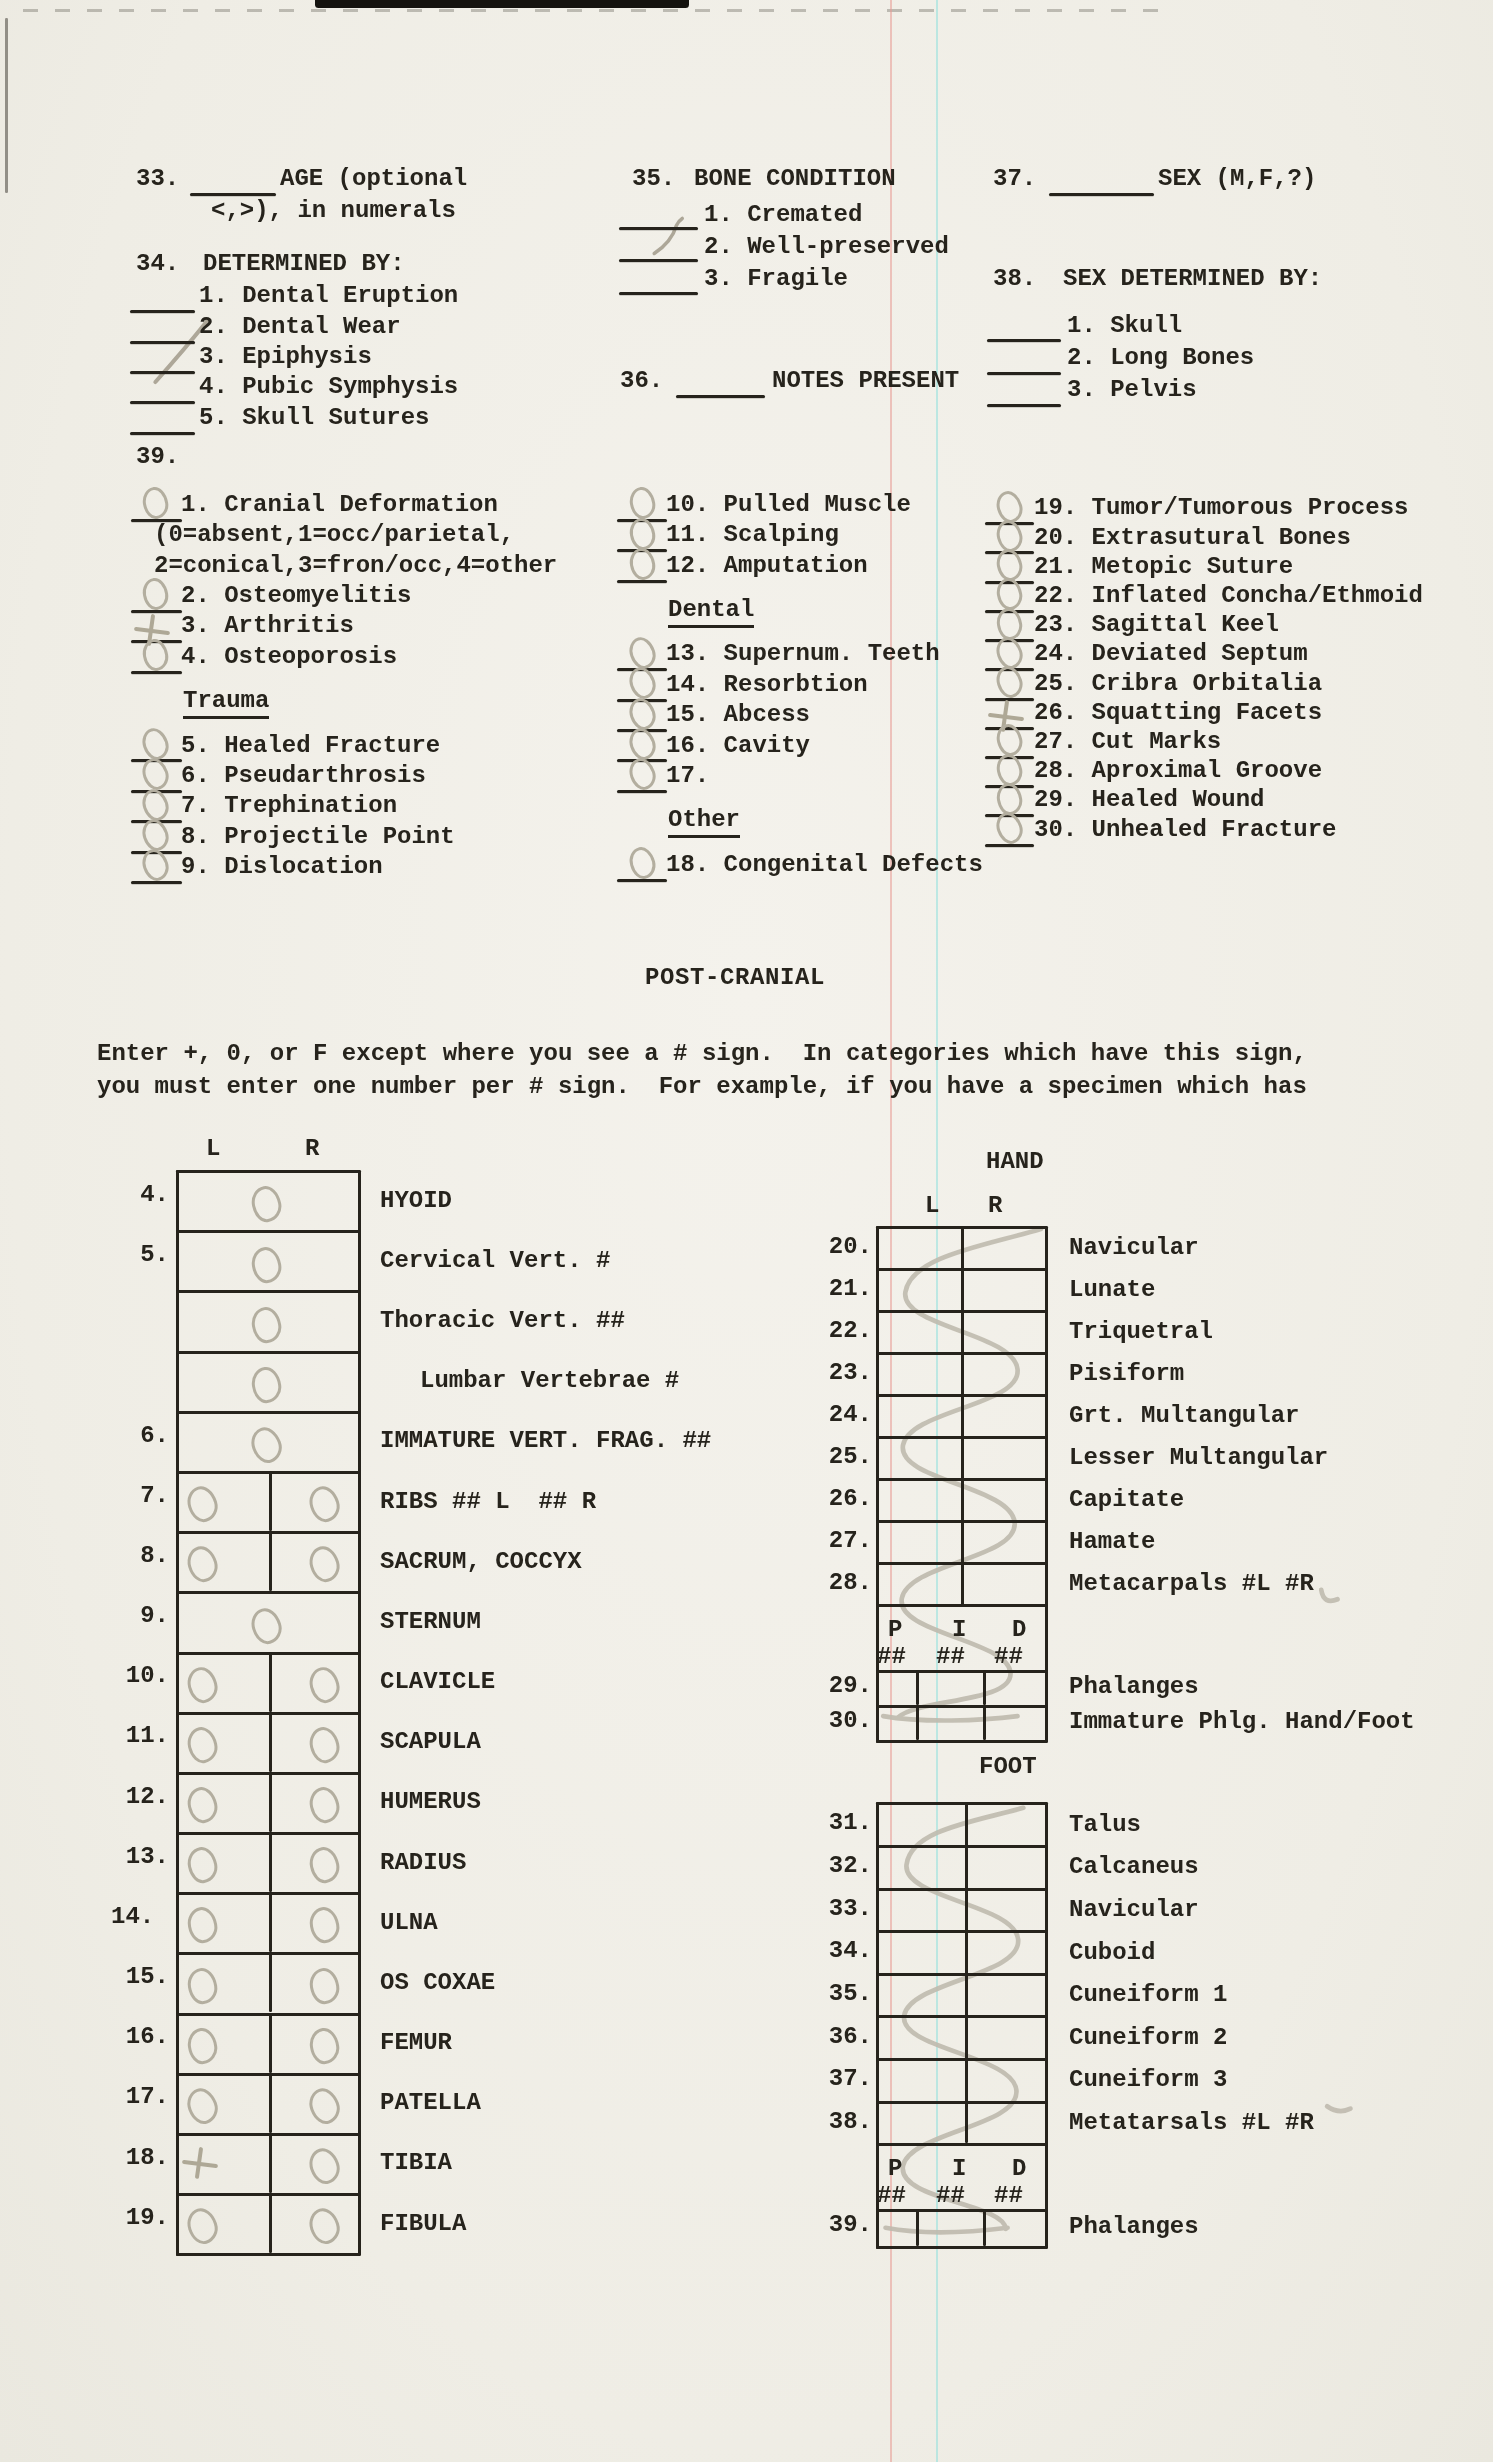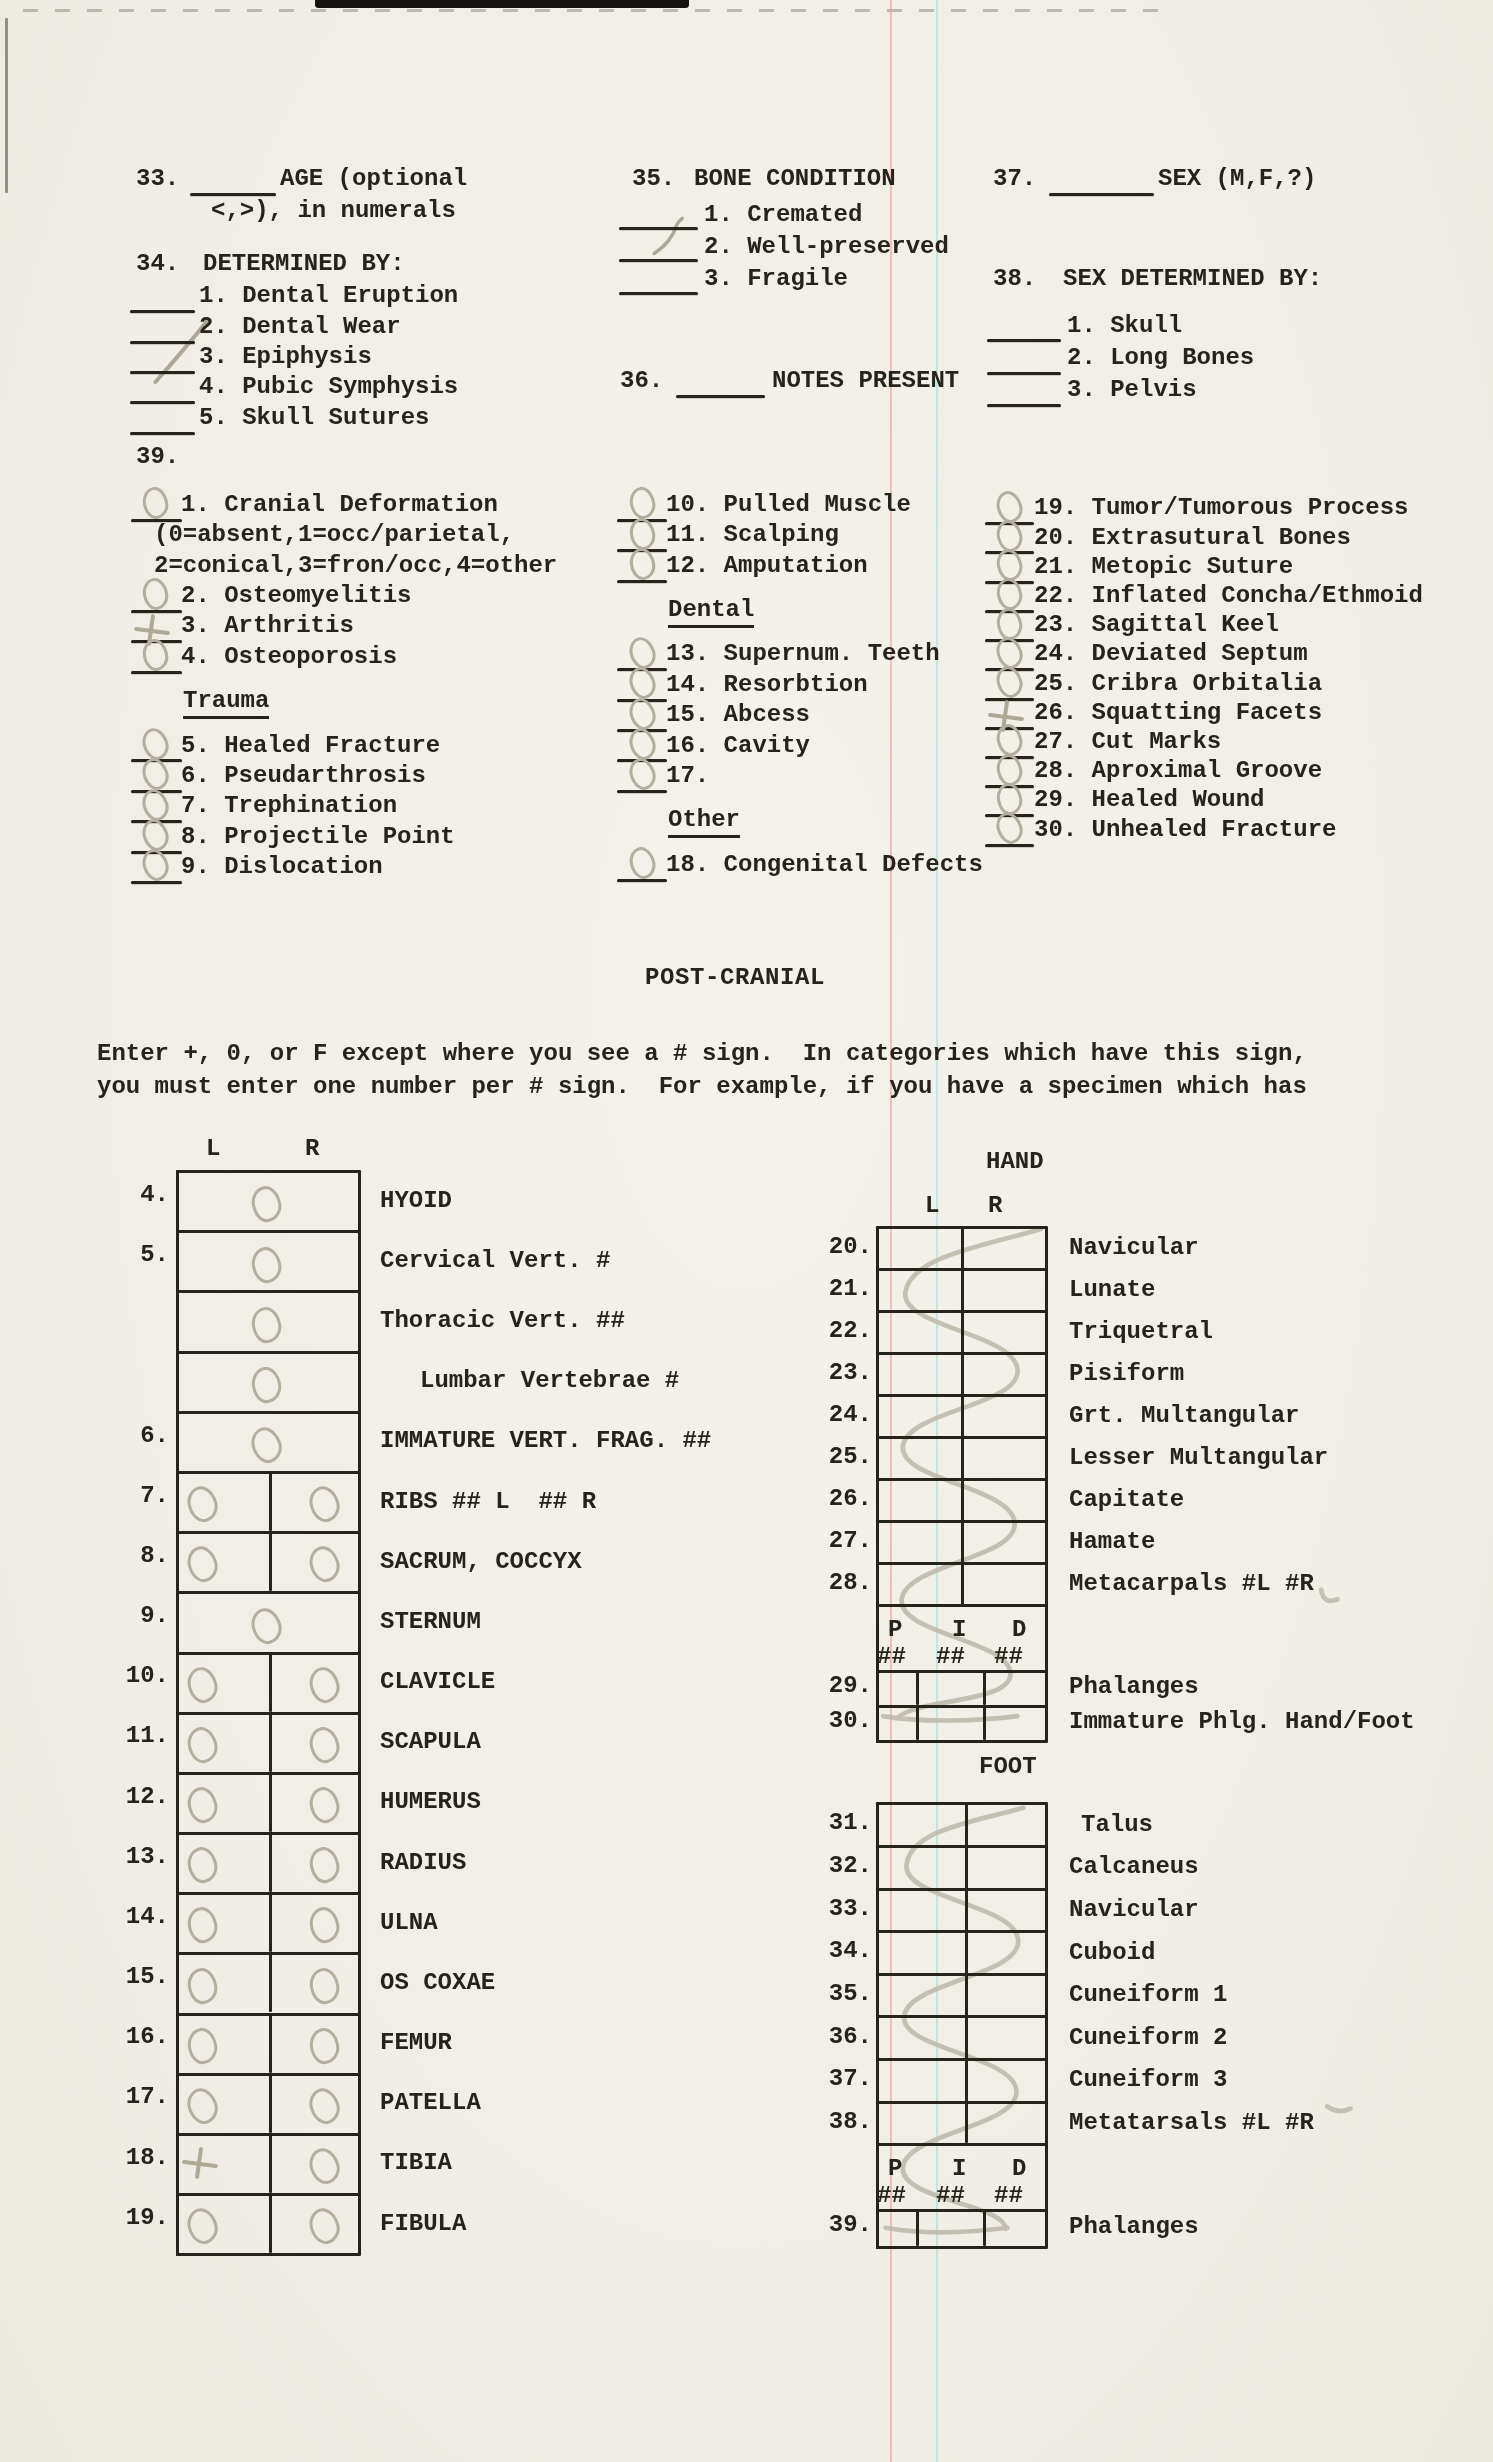--- a/index.html
+++ b/index.html
@@ -271,21 +271,21 @@
     <div class="hz big" style="left: 188px; top: 1787px; transform: rotate(-12deg);"></div>
     <div class="hz big" style="left: 310px; top: 1787px; transform: rotate(-12deg);"></div>
     <div class="hline" style="left: 176px; top: 1832px; width: 184px;"></div>
     <div class="vline" style="left: 269px; top: 1832px; height: 60px;"></div>
     <div class="t" style="left: 111px; top: 1844px; width: 58px; text-align: right;">13.</div>
     <div class="t" style="left: 380px; top: 1850px;">RADIUS</div>
     <div class="hz big" style="left: 188px; top: 1847px; transform: rotate(-11deg);"></div>
     <div class="hz big" style="left: 310px; top: 1847px; transform: rotate(-11deg);"></div>
     <div class="hline" style="left: 176px; top: 1892px; width: 184px;"></div>
     <div class="vline" style="left: 269px; top: 1892px; height: 60px;"></div>
-    <div class="t" style="left: 111px; top: 1904px; width: 58px; text-align: right;">14.</div>
+    <div class="t" style="left: 111px; top: 1904px; width: 58px; ">14.</div>
     <div class="t" style="left: 380px; top: 1910px;">ULNA</div>
     <div class="hz big" style="left: 188px; top: 1907px; transform: rotate(-10deg);"></div>
     <div class="hz big" style="left: 310px; top: 1907px; transform: rotate(-10deg);"></div>
     <div class="hline" style="left: 176px; top: 1952px; width: 184px;"></div>
     <div class="vline" style="left: 269px; top: 1952px; height: 60px;"></div>
     <div class="t" style="left: 111px; top: 1964px; width: 58px; text-align: right;">15.</div>
     <div class="t" style="left: 380px; top: 1970px;">OS COXAE</div>
     <div class="hz big" style="left: 188px; top: 1968px; transform: rotate(-9deg);"></div>
     <div class="hz big" style="left: 310px; top: 1968px; transform: rotate(-9deg);"></div>
     <div class="hline" style="left: 176px; top: 2013px; width: 184px;"></div>
@@ -359,21 +359,21 @@
     <div class="vline" style="left: 916px; top: 1705px; height: 35px;"></div>
     <div class="vline" style="left: 983px; top: 1705px; height: 35px;"></div>
     <div class="t" style="left: 818px; top: 1708px; width: 54px; text-align: right;">30.</div>
     <div class="t" style="left: 1069px; top: 1709px;">Immature Phlg. Hand/Foot</div>
     <div class="hline" style="left: 876px; top: 1740px; width: 171px;"></div>
     <div class="vline" style="left: 876px; top: 1802px; height: 447px;"></div>
     <div class="vline" style="left: 1045px; top: 1802px; height: 447px;"></div>
     <div class="vline" style="left: 965px; top: 1802px; height: 341px;"></div>
     <div class="hline" style="left: 876px; top: 1802px; width: 171px;"></div>
     <div class="t" style="left: 818px; top: 1810px; width: 54px; text-align: right;">31.</div>
-    <div class="t" style="left: 1069px; top: 1812px; margin-left: 12px;">Talus</div>
+    <div class="t" style="left: 1069px; top: 1812px;">Talus</div>
     <div class="hline" style="left: 876px; top: 1845px; width: 171px;"></div>
     <div class="t" style="left: 818px; top: 1853px; width: 54px; text-align: right;">32.</div>
     <div class="t" style="left: 1069px; top: 1854px;">Calcaneus</div>
     <div class="hline" style="left: 876px; top: 1888px; width: 171px;"></div>
     <div class="t" style="left: 818px; top: 1896px; width: 54px; text-align: right;">33.</div>
     <div class="t" style="left: 1069px; top: 1897px;">Navicular</div>
     <div class="hline" style="left: 876px; top: 1930px; width: 171px;"></div>
     <div class="t" style="left: 818px; top: 1938px; width: 54px; text-align: right;">34.</div>
     <div class="t" style="left: 1069px; top: 1940px;">Cuboid</div>
     <div class="hline" style="left: 876px; top: 1973px; width: 171px;"></div>

